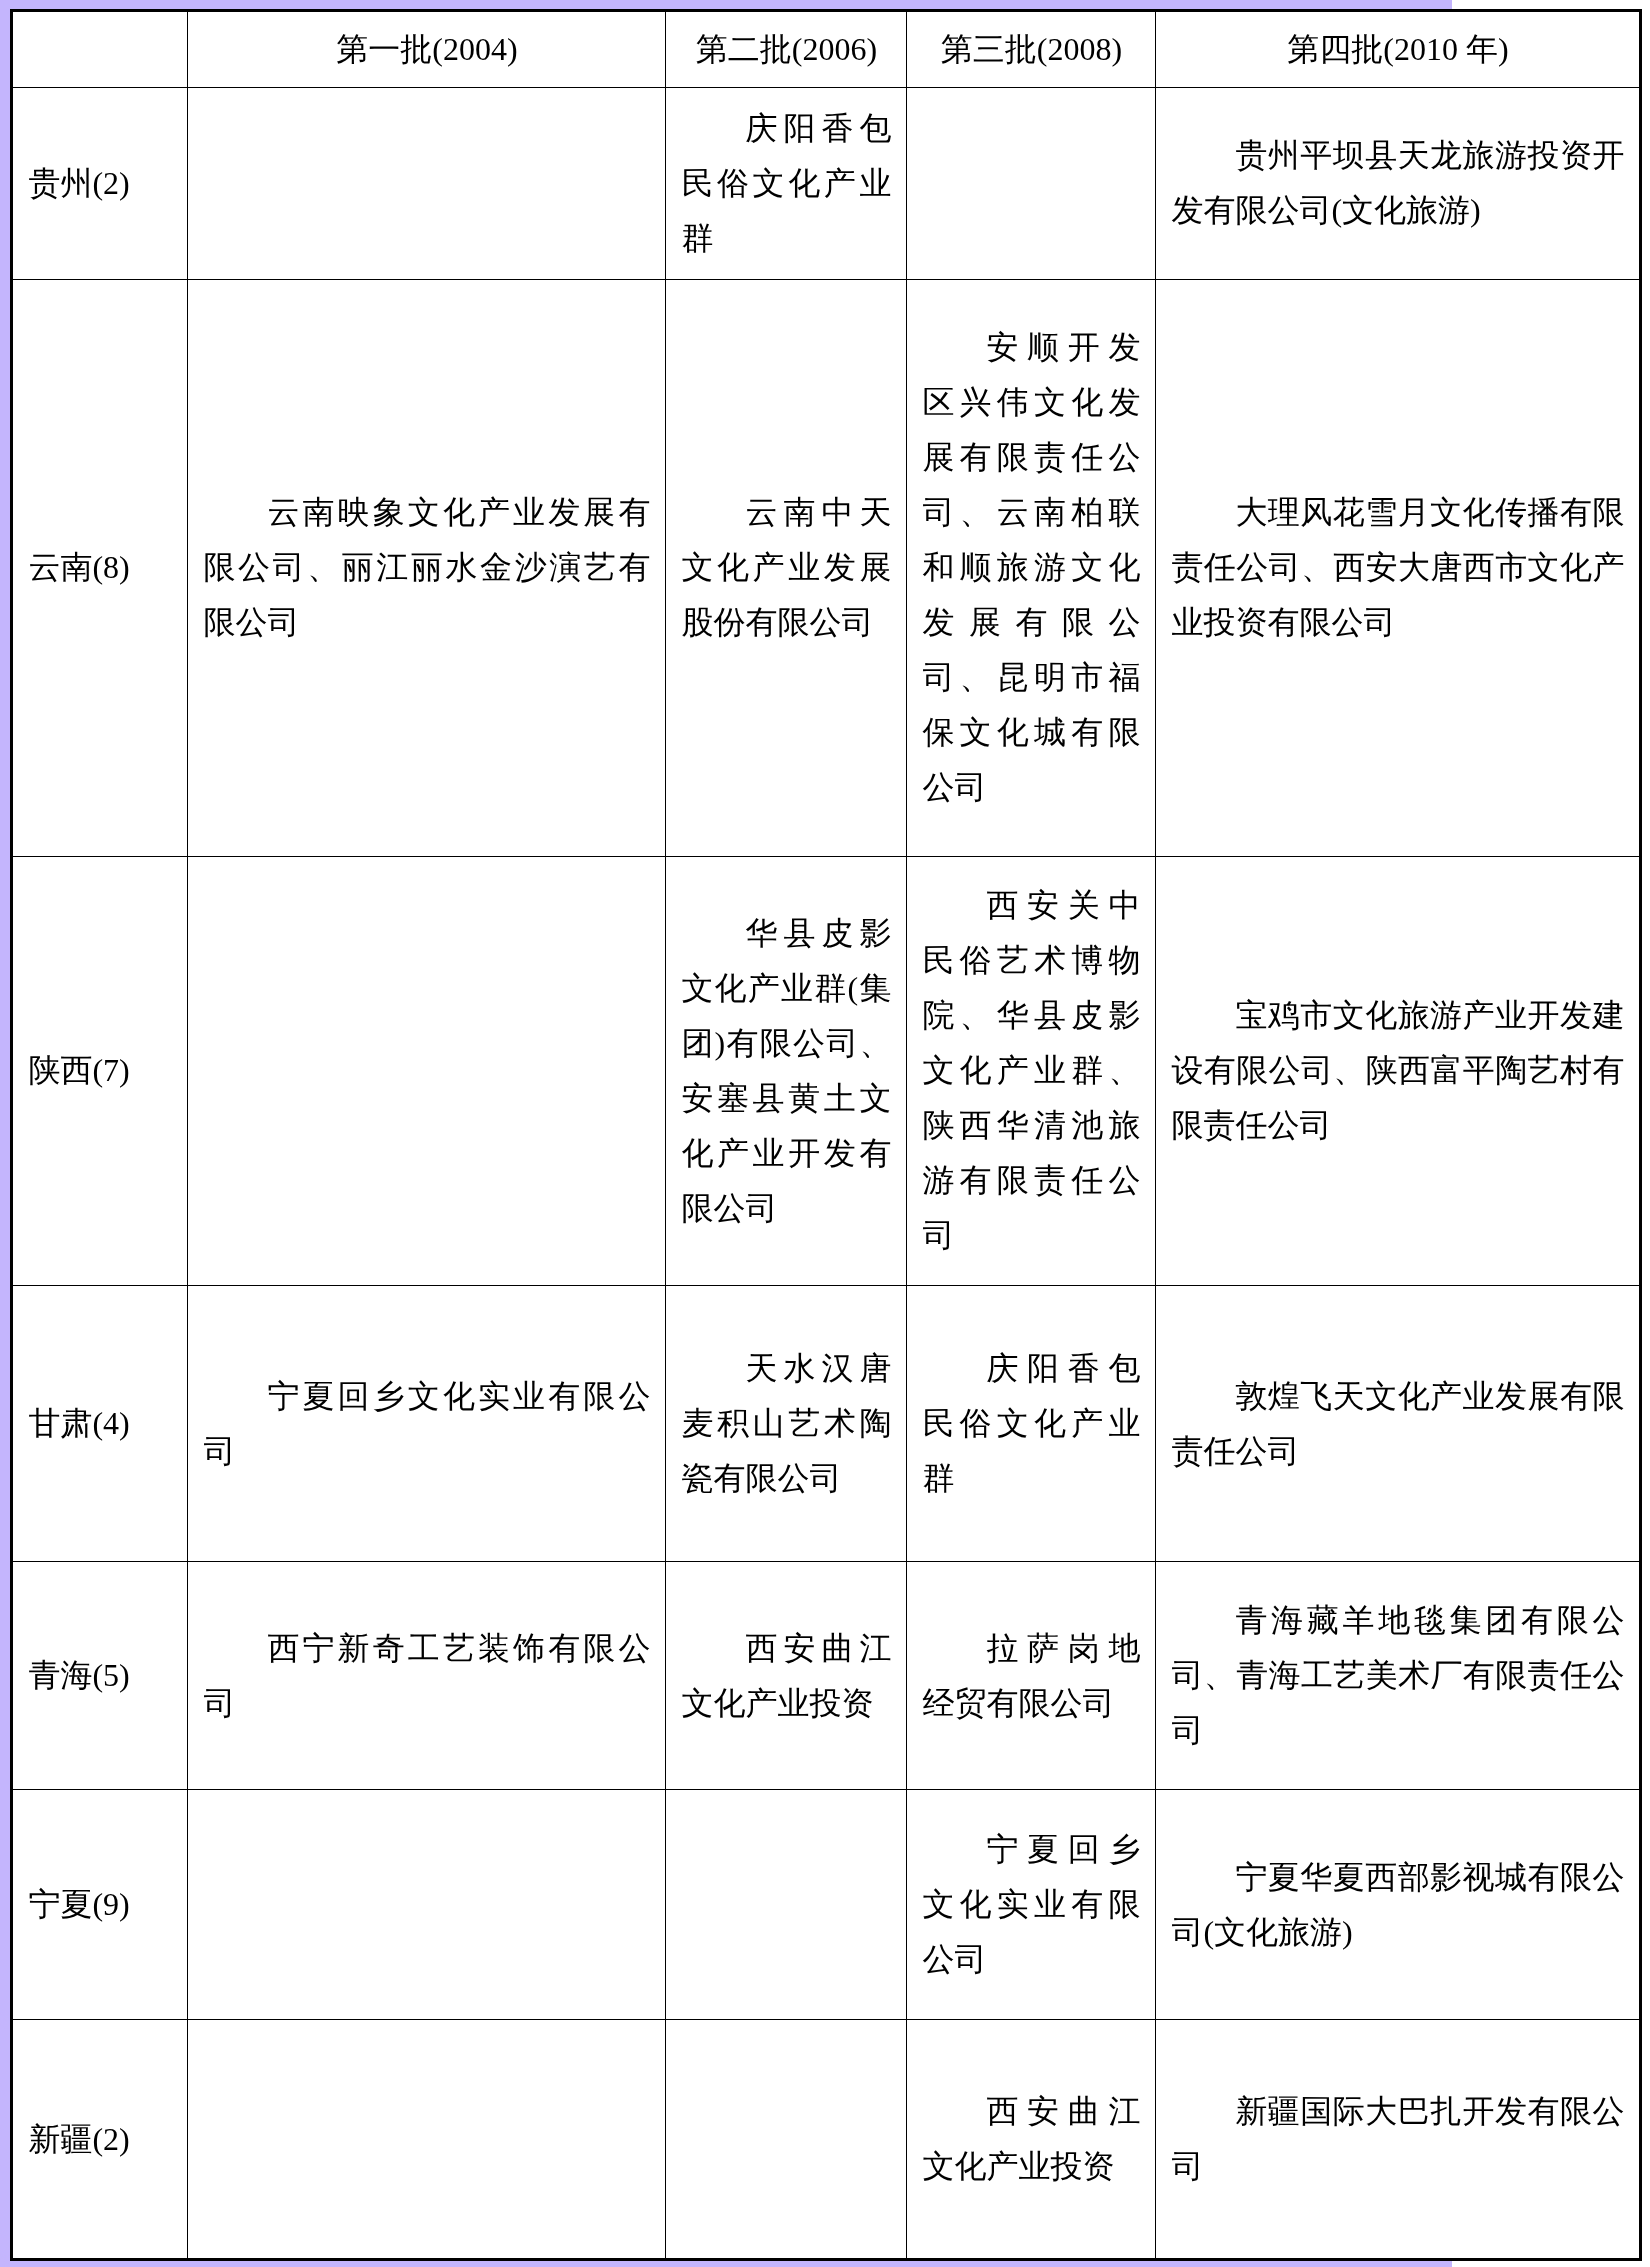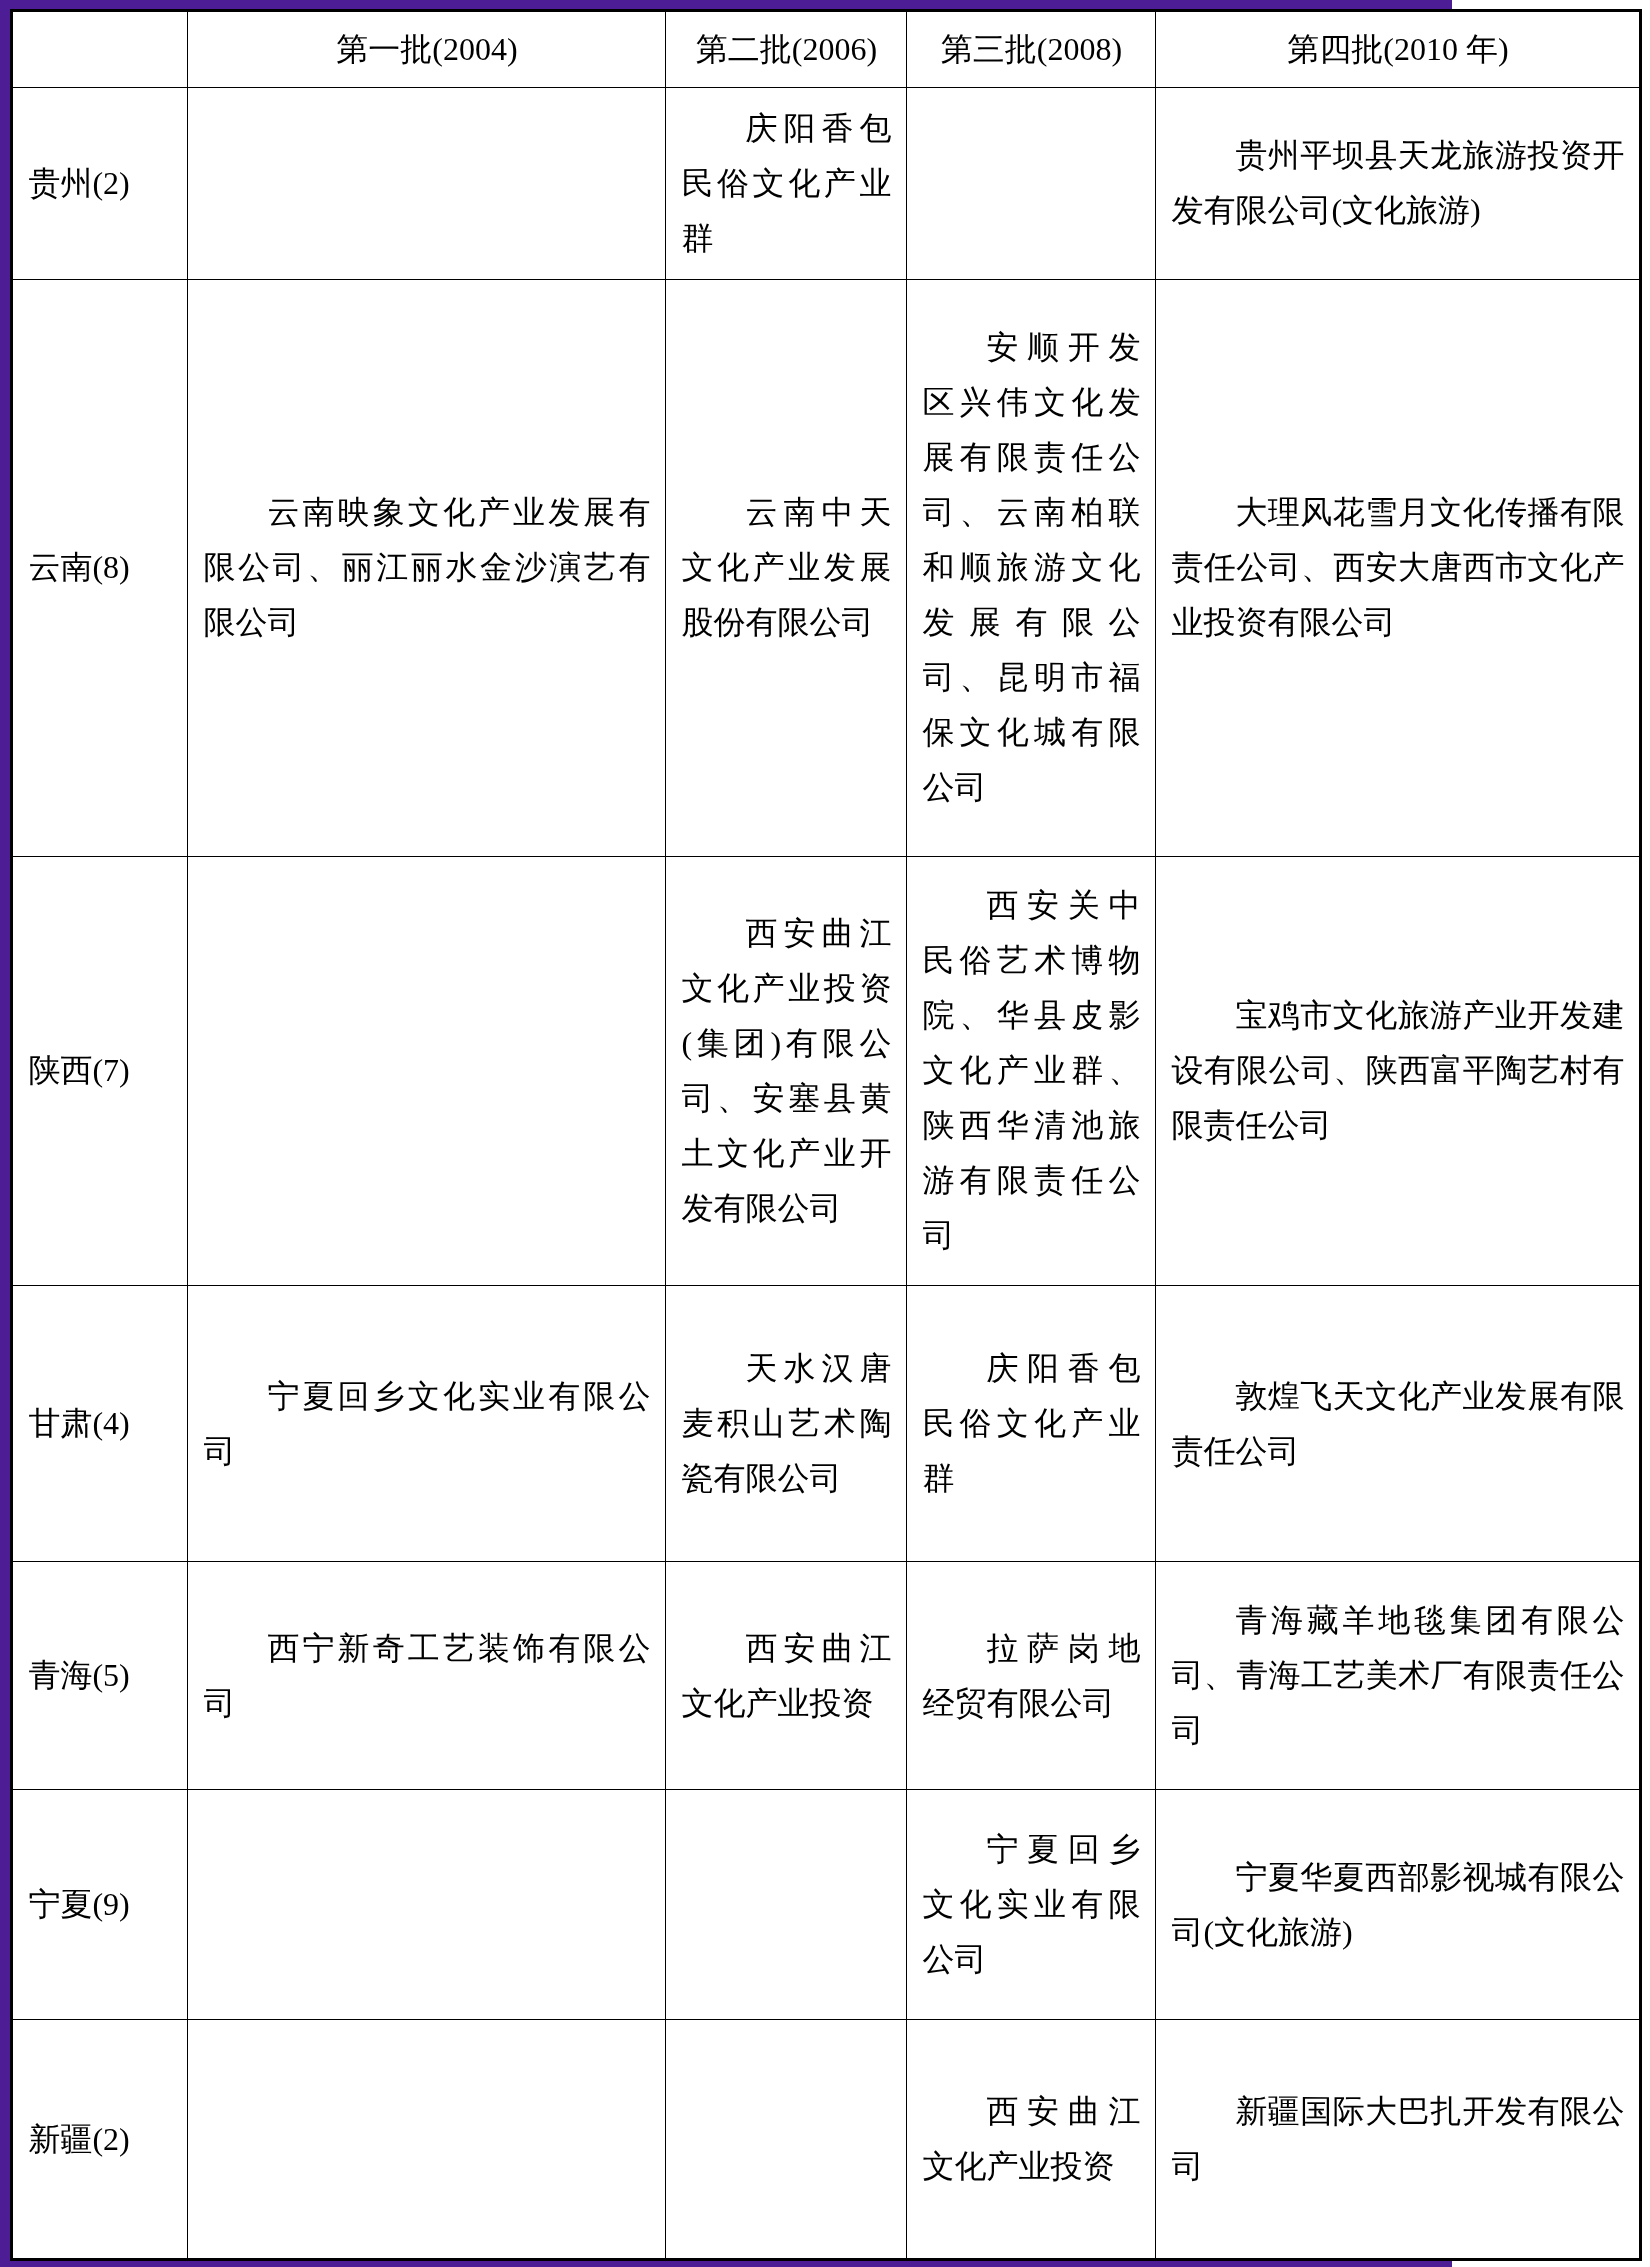--- a/index.html
+++ b/index.html
@@ -11,21 +11,21 @@
     width: 1651px;
     height: 2267px;
     font-family: "Liberation Serif", "DejaVu Serif", serif;
     color: #000000;
   }
   .page {
     box-sizing: border-box;
     width: 1452px;
     height: 2267px;
     padding: 9.4px 11.3px 5.6px 10.4px;
-    background: #4c1d95;
+    background: #c4b5fd;
   }
   table.batch-table {
     border-collapse: collapse;
     table-layout: fixed;
     width: 1629px;
     height: 2252px;
     border: 3.8px solid #000000;
   }
   table.batch-table td, table.batch-table th {
     border: 1.9px solid #000000;
@@ -123,21 +123,21 @@
           </td>
       </tr>
 
 
       <tr class="r-shaanxi">
         <td class="province-cell">陕西(7)</td>
         <td class="data-cell">
             <p class="para"></p>
           </td>
         <td class="data-cell">
-            <p class="para">西安曲江文化产业投资(集团)有限公司、安塞县黄土文化产业开发有限公司</p>
+            <p class="para">华县皮影文化产业群(集团)有限公司、安塞县黄土文化产业开发有限公司</p>
           </td>
         <td class="data-cell">
             <p class="para">西安关中民俗艺术博物院、华县皮影文化产业群、陕西华清池旅游有限责任公司</p>
           </td>
         <td class="data-cell">
             <p class="para">宝鸡市文化旅游产业开发建设有限公司、陕西富平陶艺村有限责任公司</p>
           </td>
       </tr>
 
       <tr class="r-gansu">

